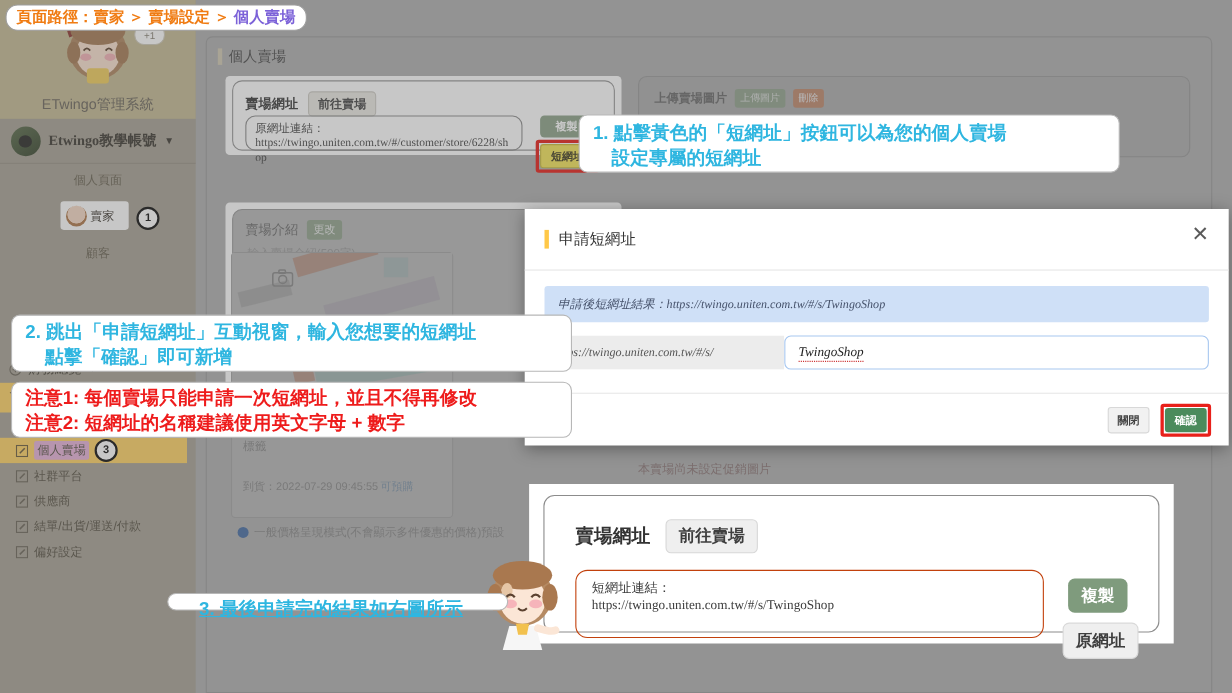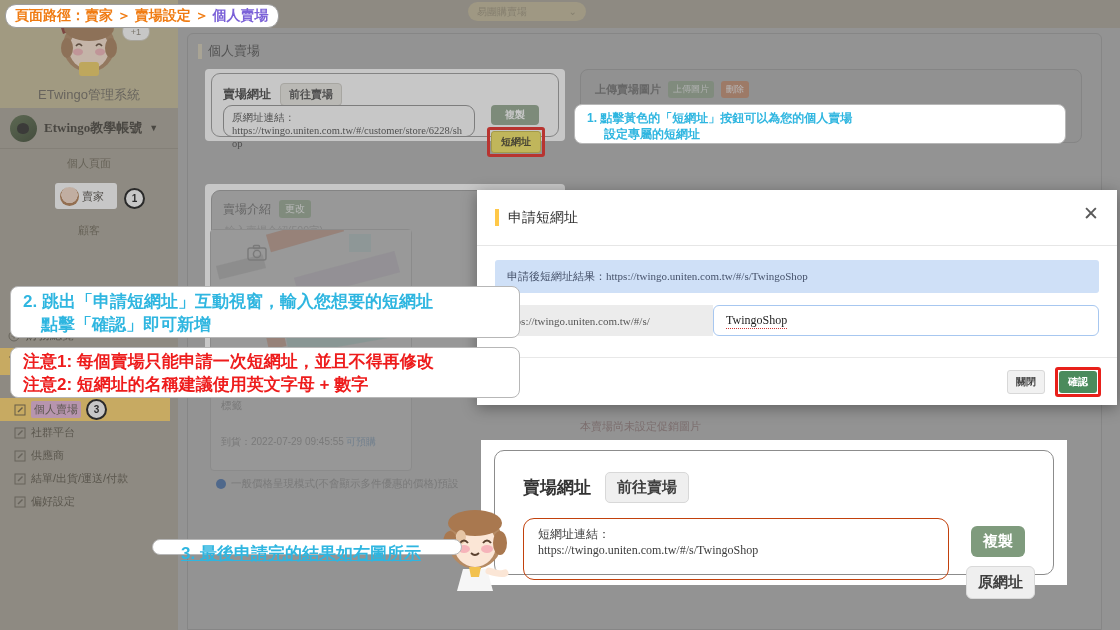--- a/index.html
+++ b/index.html
@@ -102,21 +102,21 @@
   
   .modal{
     position:absolute;left:477px;top:190px;width:640px;height:215px;
     background:#fff;box-shadow:0 3px 14px rgba(0,0,0,.35);
   }
   .modal-head{height:56px;border-bottom:1px solid #e6e6e6;display:flex;align-items:center;
     padding:0 18px;box-sizing:border-box;position:relative;}
   .modal-head .accent{width:4px;height:17px;background:#ffc848;margin-right:9px;}
   .modal-title{font-size:14px;color:#333;}
   .modal-x{position:absolute;right:18px;top:14px;font-size:19px;color:#5a5a5a;line-height:1;}
-  .modal-body{padding:14px 18px 0 18px;}
+  .modal-body{padding:14px 18px 0 18px;font-style:italic;}
   .alert{background:#cfe0f7;border-radius:3px;padding:9px 12px;box-sizing:border-box;
     font-family:"Liberation Serif",serif;font-size:11px;color:#46526b;}
   .inputrow{display:flex;margin-top:12px;height:31px;}
   .prefix{background:#ececec;border:1px solid transparent;border-radius:4px 0 0 4px;
     display:flex;align-items:center;padding:0 8px;font-family:"Liberation Serif",serif;
     font-size:11px;color:#555;}
   .shorturl-input{flex:1;border:1px solid #a7c7f0;border-radius:6px;
     background:#fff;display:flex;align-items:center;padding:0 12px;box-sizing:border-box;}
   .shorturl-input span{font-family:"Liberation Serif",serif;font-size:12px;color:#222;
     border-bottom:1px dotted #cc3333;}
@@ -255,26 +255,20 @@
         <svg class="ico" viewBox="0 0 12 12">
           <rect x="1" y="1" width="10" height="10" fill="none" stroke="#5b5548"></rect>
           <path d="M3.5 7.5 L8 3 l1 1 L4.5 8.5 Z" fill="#5b5548"></path>
         </svg>
         <span>偏好設定</span>
       </div>
     </div>
 
     <div class="content">
 
-      <div class="topbar">
-        <div class="shopsel">
-          <span>易團購賣場</span>
-          <span>⌄</span>
-        </div>
-      </div>
 
       <div class="panel">
         <div class="panel-title">
           <div class="bar"></div>
           <span>個人賣場</span>
         </div>
 
         <div class="white-card" style="position:absolute;left:17px;top:35px;width:360px;height:72px;">
           <div class="round-box" style="position:absolute;left:6px;top:4px;width:348px;height:64px;"></div>
           <div style="position:absolute;left:18px;top:14px;display:flex;align-items:center;gap:9px;">
@@ -403,21 +397,21 @@
     <path d="M34 48 q4 4 8 0" stroke="#5b4230" stroke-width="1.8" fill="none"></path>
     <path d="M26 64 h24 l6 22 H20 Z" fill="#f6f6f6"></path>
     <path d="M32 62 h12 l-2 10 h-8 Z" fill="#f2c14e"></path>
     <path d="M52 66 q12 4 16 2" stroke="#fbe6d6" stroke-width="7" fill="none" stroke-linecap="round"></path>
   </svg>
 
   <div class="breadcrumb">
     <span>頁面路徑：賣家 ＞ 賣場設定 ＞ </span><span class="pv">個人賣場</span>
   </div>
 
-  <div class="callout blue" style="left:526px;top:104px;width:492px;height:40px;padding:5px 12px;font-size:12px;margin-left:48px;">
+  <div class="callout blue" style="left:526px;top:104px;width:492px;height:53px;padding:5px 12px;font-size:17px;">
     <div>1. 點擊黃色的「短網址」按鈕可以為您的個人賣場</div>
     <div style="padding-left:17px;">設定專屬的短網址</div>
   </div>
 
   <div class="callout blue" style="left:10px;top:286px;width:510px;height:52px;padding:4px 12px;font-size:17px;">
     <div>2. 跳出「申請短網址」互動視窗，輸入您想要的短網址</div>
     <div style="padding-left:18px;">點擊「確認」即可新增</div>
   </div>
 
   <div class="callout red" style="left:10px;top:347px;width:510px;height:51px;padding:3px 12px;font-size:17px;">

